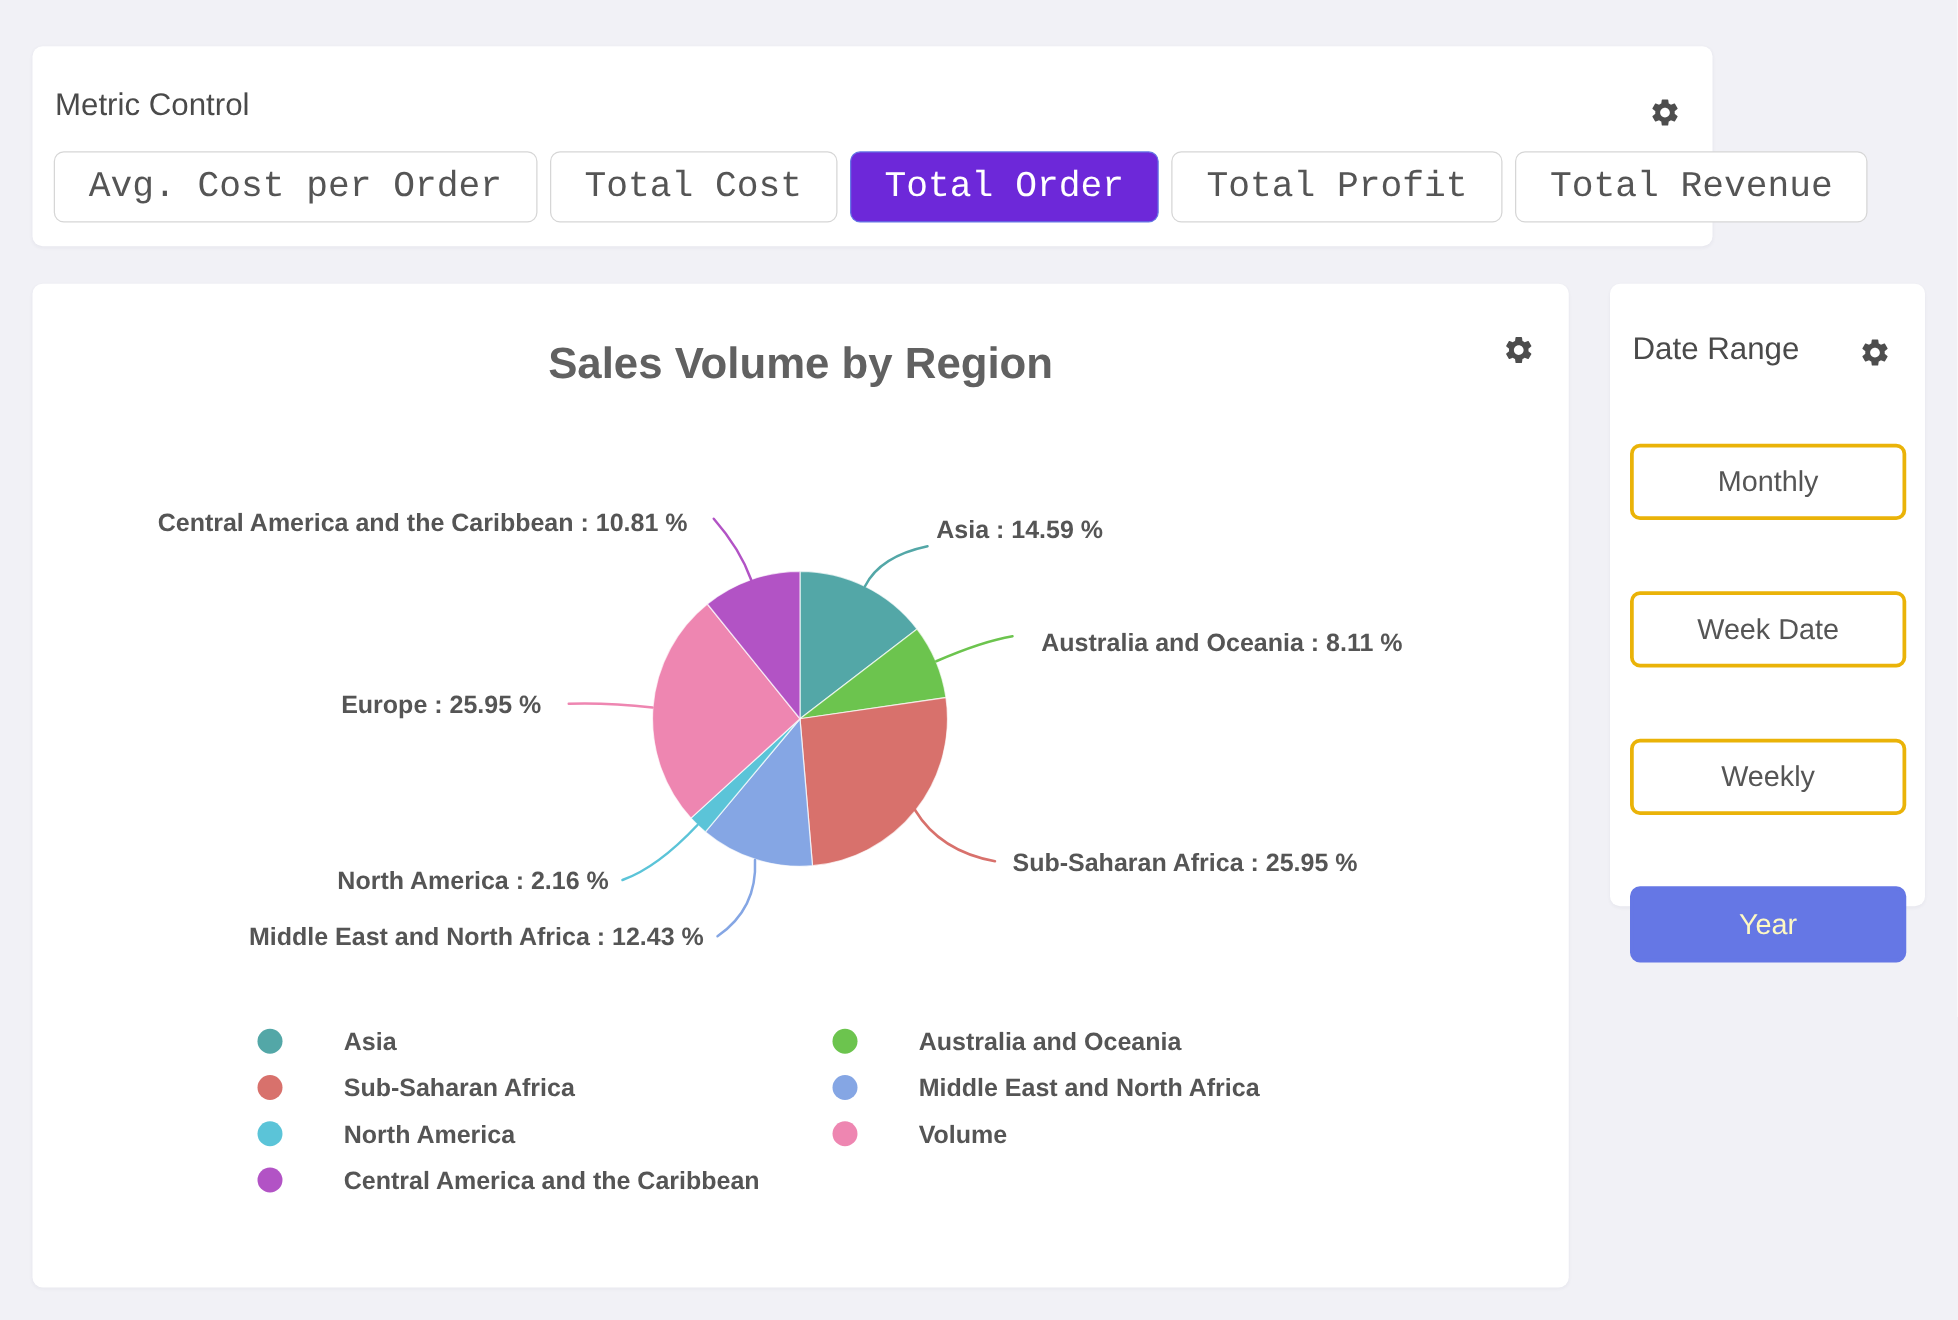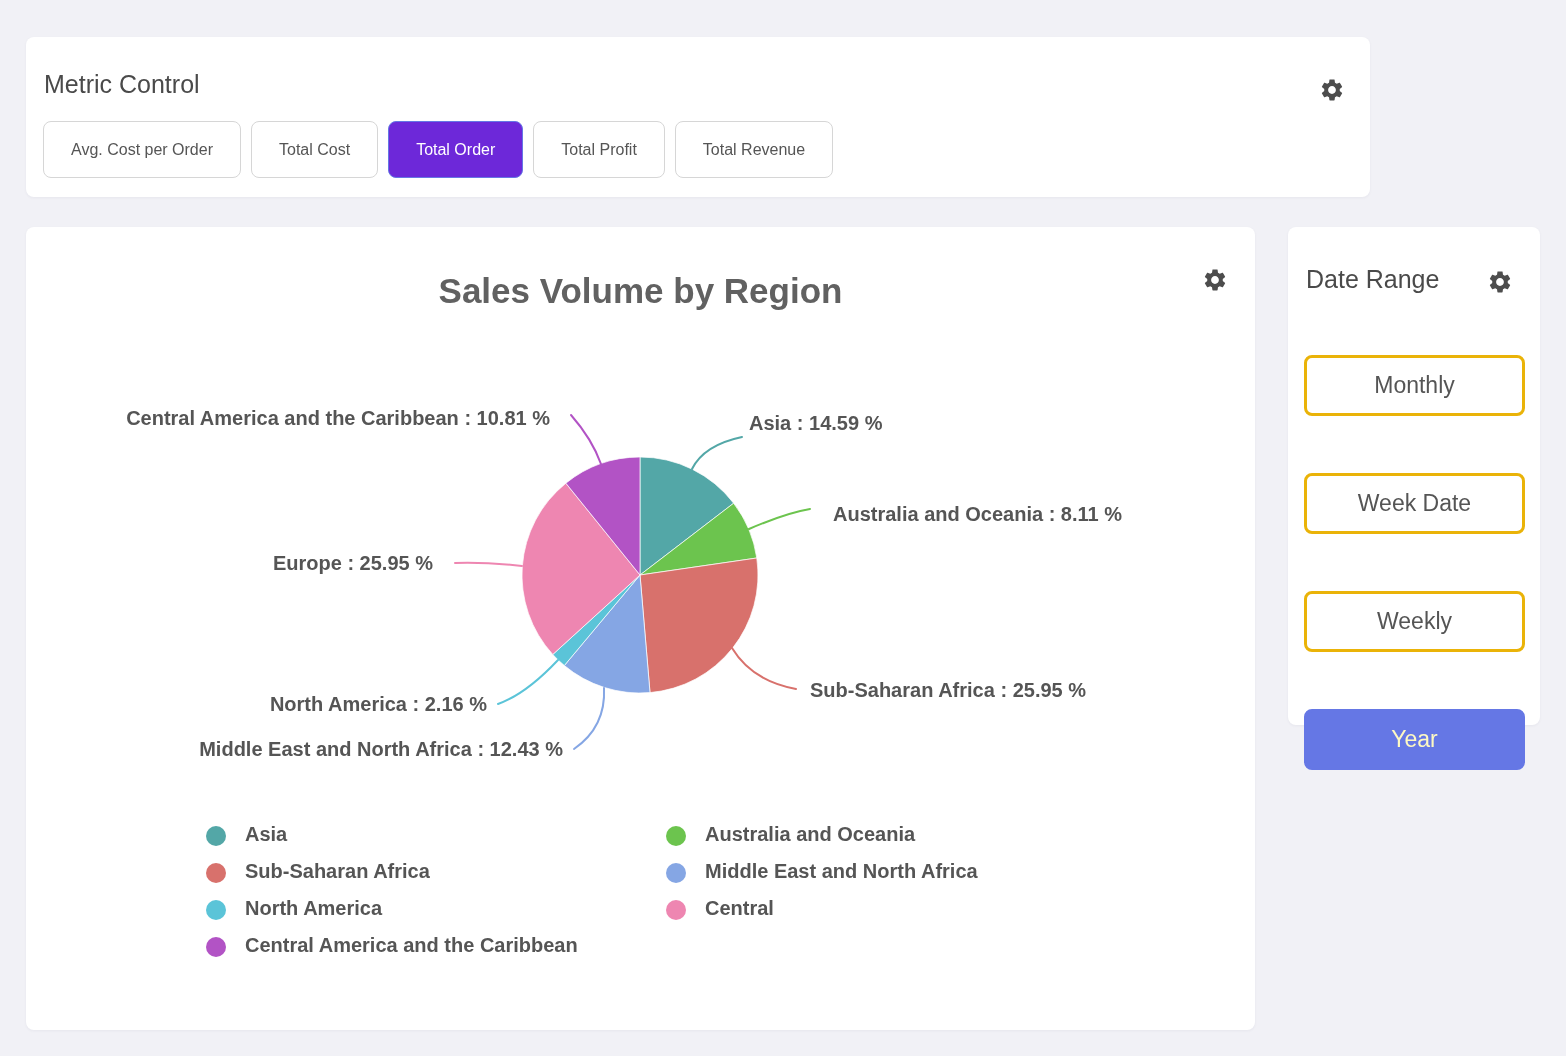--- a/index.html
+++ b/index.html
@@ -40,22 +40,22 @@
   .date-panel   .gear-btn { right: 27px; top: 42px; }
   .gear-btn svg { width: 26px; height: 26px; fill: #4D4D4D; display: block; }
 
   .btn-row {
     position: absolute; left: 17px; top: 84px;
     display: flex; gap: 10px;
   }
   .pill-btn {
     height: 57px;
     padding: 0 27px;
-    font-family: Liberation Sans, sans-serif;
-    font-size: 16px;
+    font-family: Liberation Mono, monospace;
+    font-size: 29px;
     color: #555555;
     background: #FFFFFF;
     border: 1px solid #D6D6D6;
     border-radius: 8px;
     cursor: pointer;
     white-space: nowrap;
   }
   .pill-btn.active { background: #6d28d9; border-color: #6577E5; color: #FFFFFF; }
 
   .chart-title {
@@ -72,21 +72,21 @@
     font-size: 20px; font-weight: bold; fill: #555555;
   }
 
   #legend {
     position: absolute; left: 180px; top: 589px;
     display: grid;
     grid-template-columns: 460px auto;
     grid-auto-rows: 37px;
     align-items: center;
   }
-  .legend-item { display: flex; align-items: flex-end; cursor: pointer; }
+  .legend-item { display: flex; align-items: flex-start; cursor: pointer; gap: 30px; }
   .legend-dot { width: 20px; height: 20px; border-radius: 50%; margin-right: 19px; flex: 0 0 auto; }
   .legend-label { font-size: 20px; font-weight: bold; color: #555555; white-space: nowrap; }
 
   .date-col {
     position: absolute; left: 16px; top: 82px;
     width: 221px;
     display: flex; flex-direction: column; gap: 11px;
   }
   .date-btn {
     height: 61px;
@@ -172,21 +172,21 @@
       <div class="legend-item">
         <span class="legend-dot" style="background: rgb(133, 166, 228);"></span>
         <span class="legend-label">Middle East and North Africa</span>
       </div>
       <div class="legend-item">
         <span class="legend-dot" style="background: rgb(91, 196, 216);"></span>
         <span class="legend-label">North America</span>
       </div>
       <div class="legend-item">
         <span class="legend-dot" style="background: rgb(238, 134, 177);"></span>
-        <span class="legend-label">Central</span>
+        <span class="legend-label">Volume</span>
       </div>
       <div class="legend-item">
         <span class="legend-dot" style="background: rgb(178, 83, 197);"></span>
         <span class="legend-label">Central America and the Caribbean</span>
       </div>
     </div>
 </section>
 
 <section class="panel date-panel">
   <div class="panel-heading">Date Range</div>

